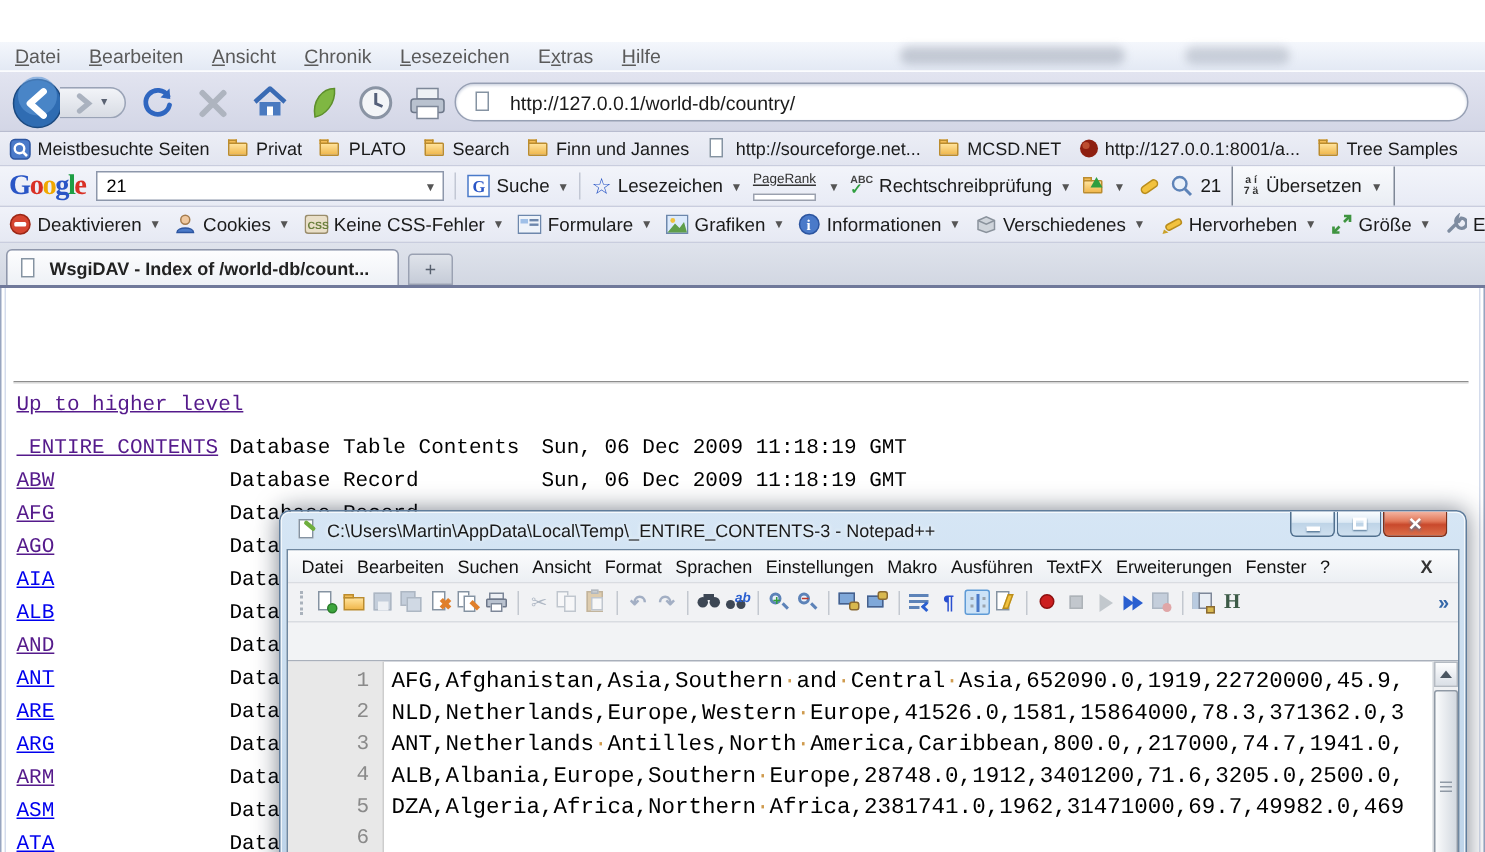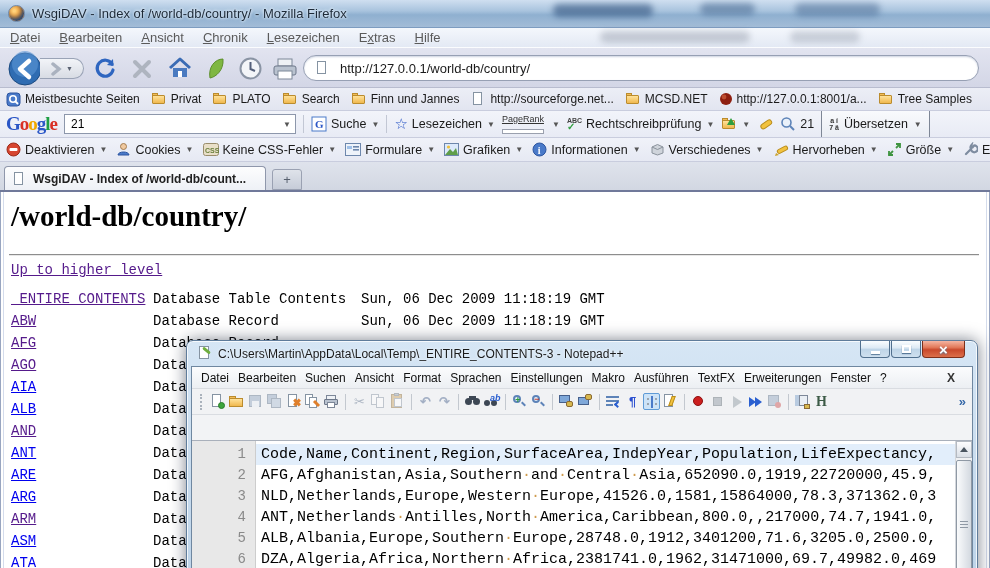--- a/index.html
+++ b/index.html
@@ -138,27 +138,20 @@
   .varrow{width:0;height:0;border-left:4px solid transparent;border-right:4px solid transparent;border-bottom:5px solid #4a5560;}
   .vthumb{position:absolute;left:0;top:19px;width:16px;height:160px;background:linear-gradient(90deg,#fafbfc,#d3d9e0);
     border:1px solid #8f99a5;border-radius:2px;}
   .vgrip{position:absolute;left:3px;top:60px;width:8px;height:1px;background:#8f99a5;box-shadow:0 3px 0 #8f99a5,0 6px 0 #8f99a5;}
 </style>
 </head>
 <body>
 
 <div class="screen">
 
-  <div class="ff-titlebar">
-    <span class="fx-logo"></span>
-    <span class="ff-title">WsgiDAV - Index of /world-db/country/ - Mozilla Firefox</span>
-    <span class="blurblob" style="left:553px;top:4px;width:100px;height:13px;background:rgba(35,70,115,.55);"></span>
-    <span class="blurblob" style="left:700px;top:3px;width:55px;height:12px;background:rgba(45,80,125,.45);"></span>
-    <span class="blurblob" style="left:795px;top:3px;width:85px;height:13px;background:rgba(45,80,125,.40);"></span>
-  </div>
 
   <div class="ff-menubar">
     <span><u>D</u>atei</span>
     <span><u>B</u>earbeiten</span>
     <span><u>A</u>nsicht</span>
     <span><u>C</u>hronik</span>
     <span><u>L</u>esezeichen</span>
     <span>E<u>x</u>tras</span>
     <span><u>H</u>ilfe</span>
     <span class="blurblob" style="left:600px;top:3px;width:150px;height:12px;background:rgba(120,130,145,.35);"></span>
@@ -444,21 +437,20 @@
     <span class="fftab">
       <span class="ic" style="width:14px;height:15px;">
           <i class="page-i" style="left:1px;"></i>
         </span>
       <span style="overflow:hidden;white-space:nowrap;">WsgiDAV - Index of /world-db/count...</span>
     </span>
     <span class="newtab">+</span>
   </div>
 
   <div class="ff-content">
-    <div class="page-h1">/world-db/country/</div>
     <div class="page-hr"></div>
     <a class="uplink mono vis">Up to higher level</a>
     <div class="listing mono">
       <div class="lrow">
           <a class="vis"> ENTIRE CONTENTS</a>
           <span class="ltype">Database Table Contents</span>
           <span class="ldate">Sun, 06 Dec 2009 11:18:19 GMT</span>
         </div>
       <div class="lrow">
           <a class="vis">ABW</a>
@@ -673,21 +665,20 @@
       <div class="npp-editor">
         <div class="gutter">
           <div>1</div>
           <div>2</div>
           <div>3</div>
           <div>4</div>
           <div>5</div>
           <div>6</div>
         </div>
         <div class="codearea">
-          <div class="cline hl">Code,Name,Continent,Region,SurfaceArea,IndepYear,Population,LifeExpectancy,</div>
           <div class="cline">AFG,Afghanistan,Asia,Southern<span class="wsdot">·</span>and<span class="wsdot">·</span>Central<span class="wsdot">·</span>Asia,652090.0,1919,22720000,45.9,</div>
           <div class="cline">NLD,Netherlands,Europe,Western<span class="wsdot">·</span>Europe,41526.0,1581,15864000,78.3,371362.0,3</div>
           <div class="cline">ANT,Netherlands<span class="wsdot">·</span>Antilles,North<span class="wsdot">·</span>America,Caribbean,800.0,,217000,74.7,1941.0,</div>
           <div class="cline">ALB,Albania,Europe,Southern<span class="wsdot">·</span>Europe,28748.0,1912,3401200,71.6,3205.0,2500.0,</div>
           <div class="cline">DZA,Algeria,Africa,Northern<span class="wsdot">·</span>Africa,2381741.0,1962,31471000,69.7,49982.0,469</div>
         </div>
         <div class="vscroll">
           <span class="vbtn">
               <span class="varrow"></span>
             </span>

